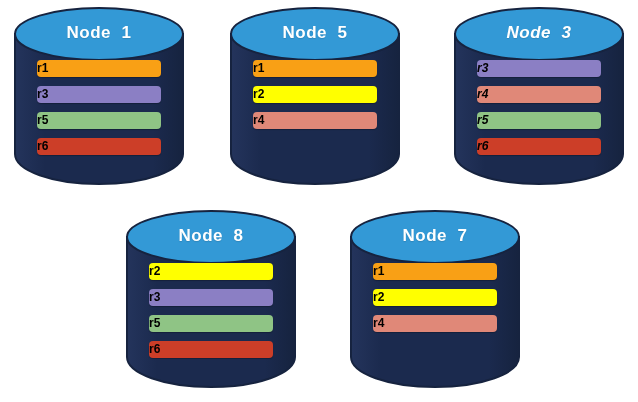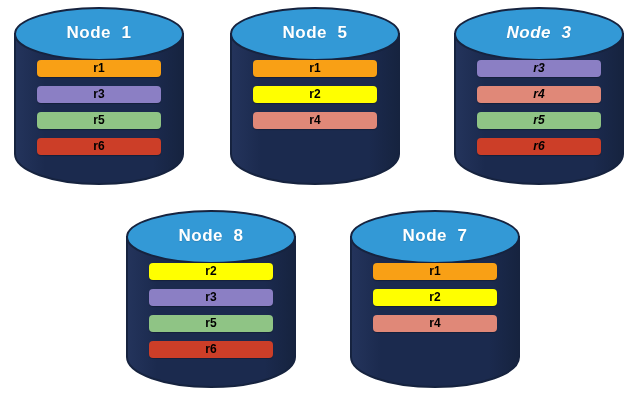--- a/index.html
+++ b/index.html
@@ -75,21 +75,20 @@
 
   .bar:last-child { margin-bottom: 0; }
 
   .bar-label {
     position: absolute;
     left: 0;
     top: 0;
     width: 100%;
     height: 33px;
     line-height: 17px;
-    text-align: center;
     font-size: 12px;
     font-weight: bold;
     color: #000000;
     font-family: "Liberation Sans", sans-serif;
   }
 </style>
 </head>
 <body>
 
 <div id="canvas">

